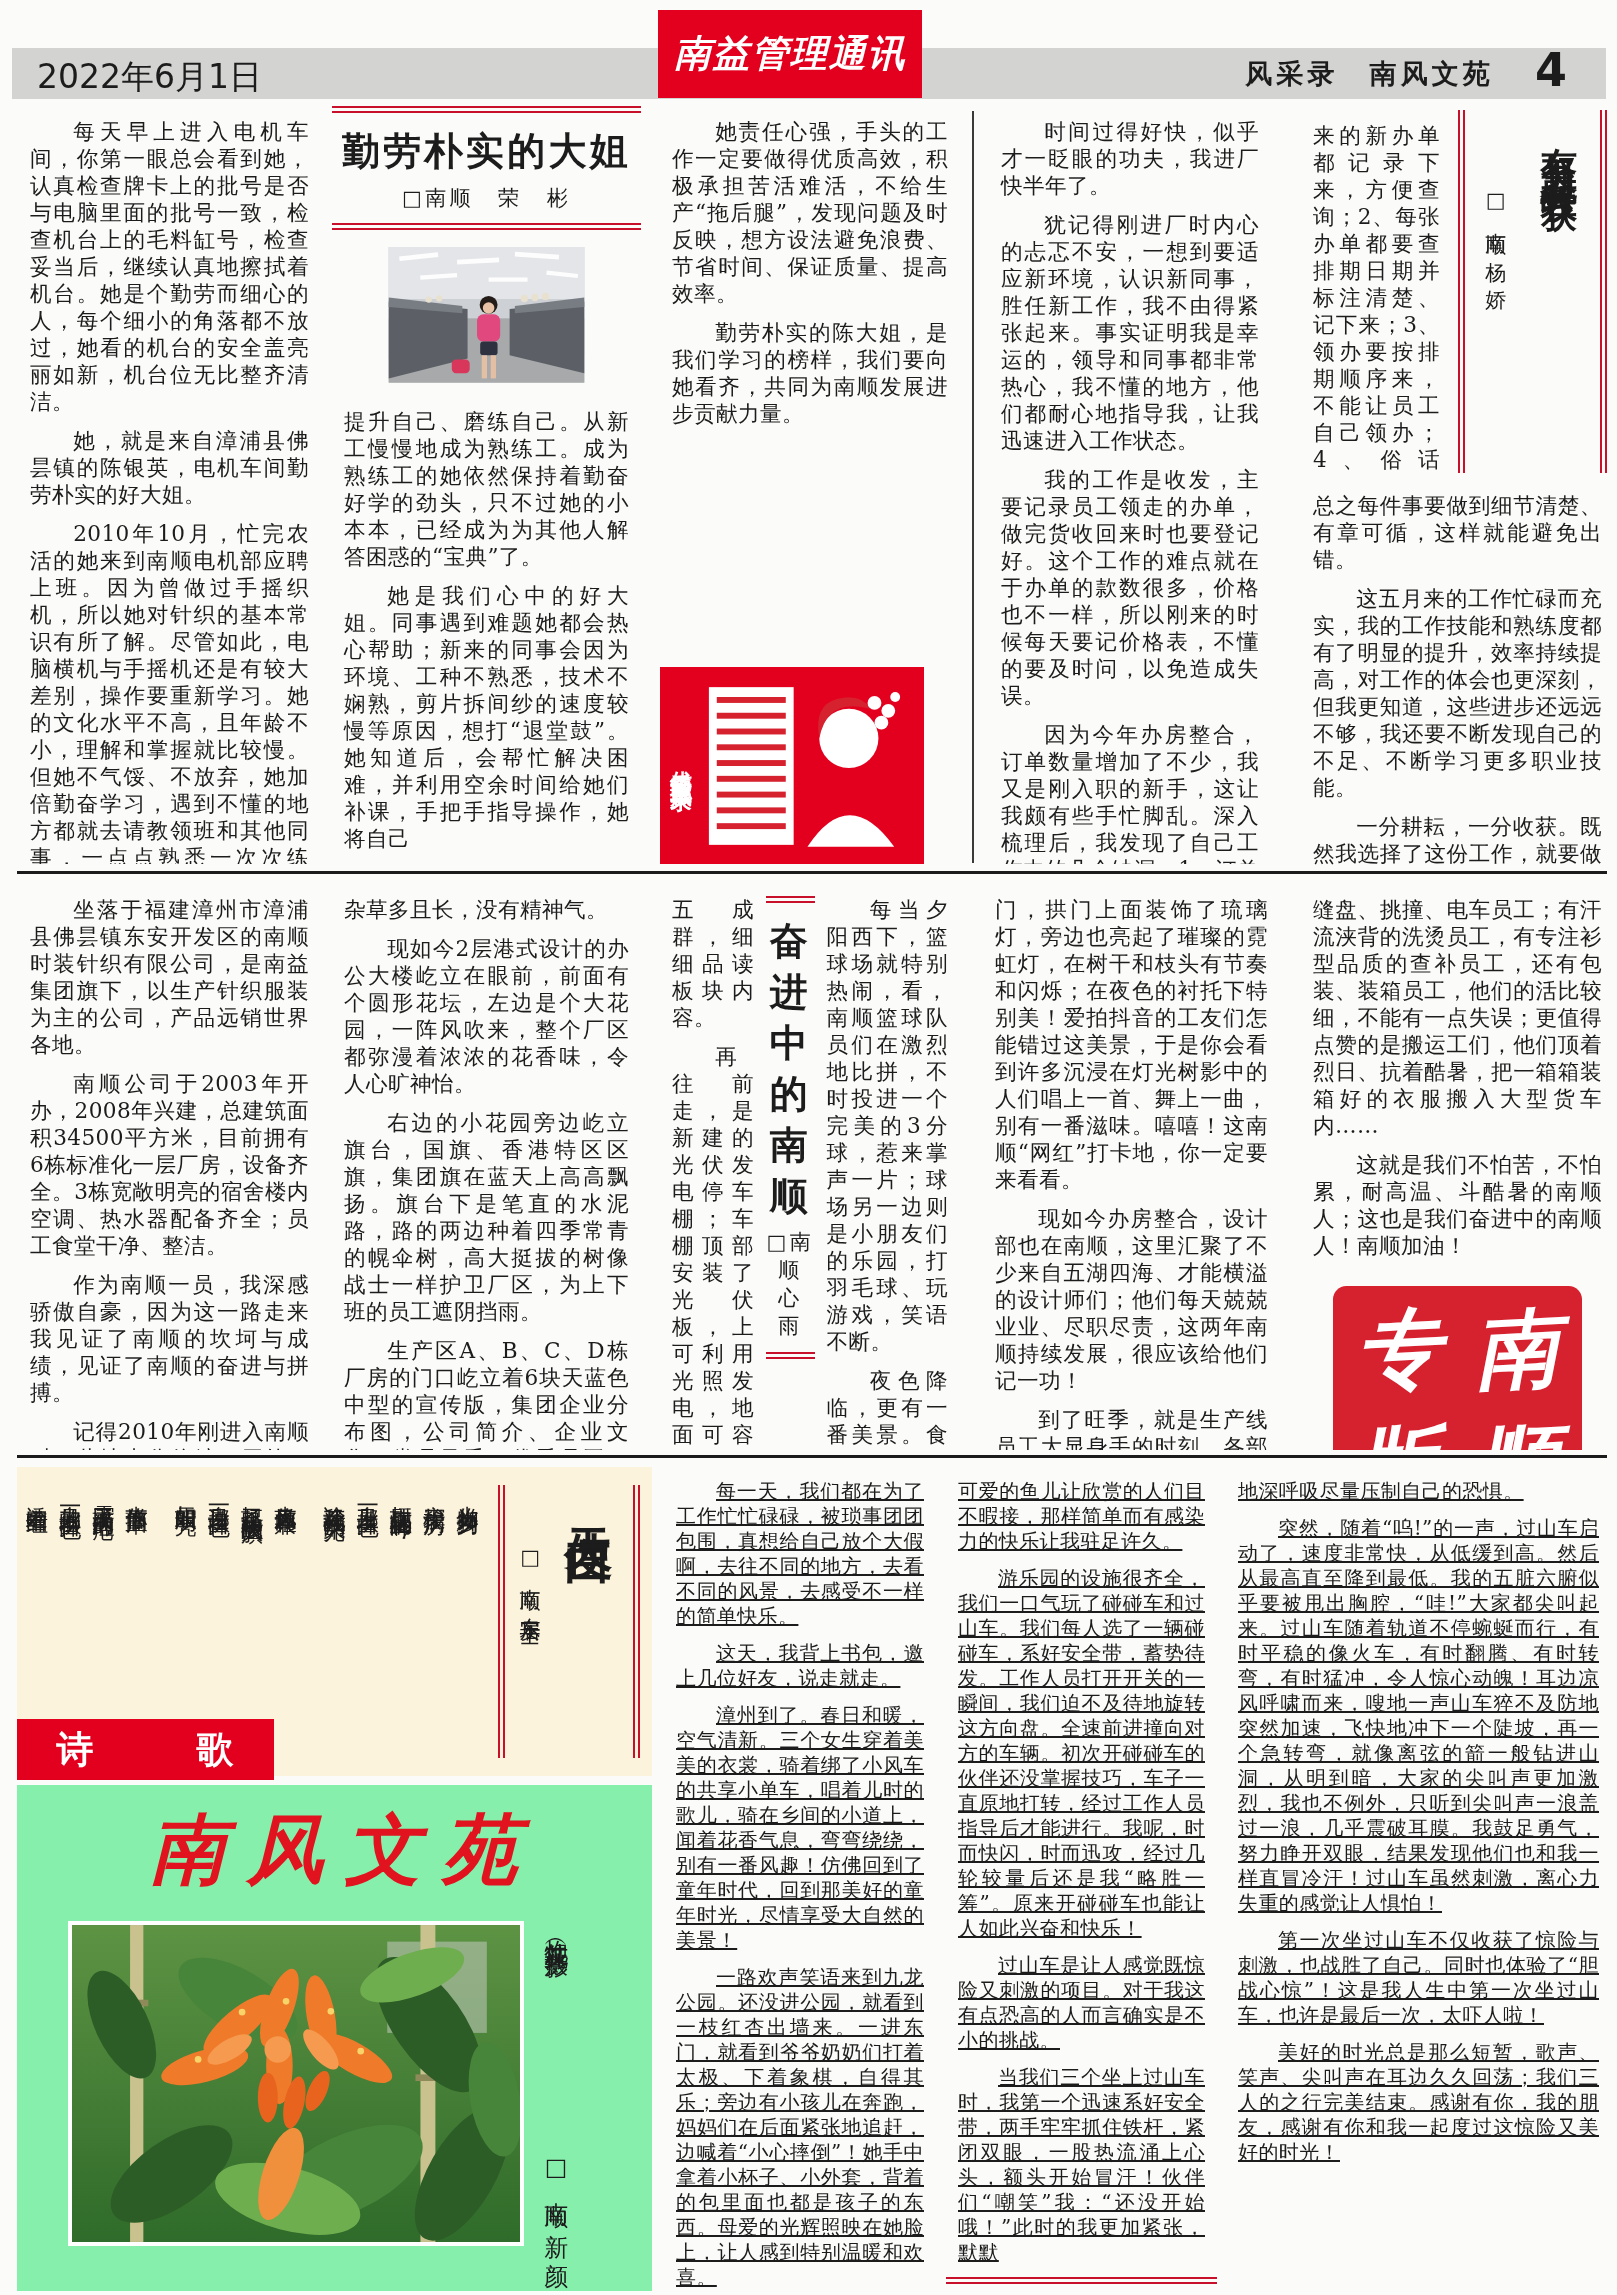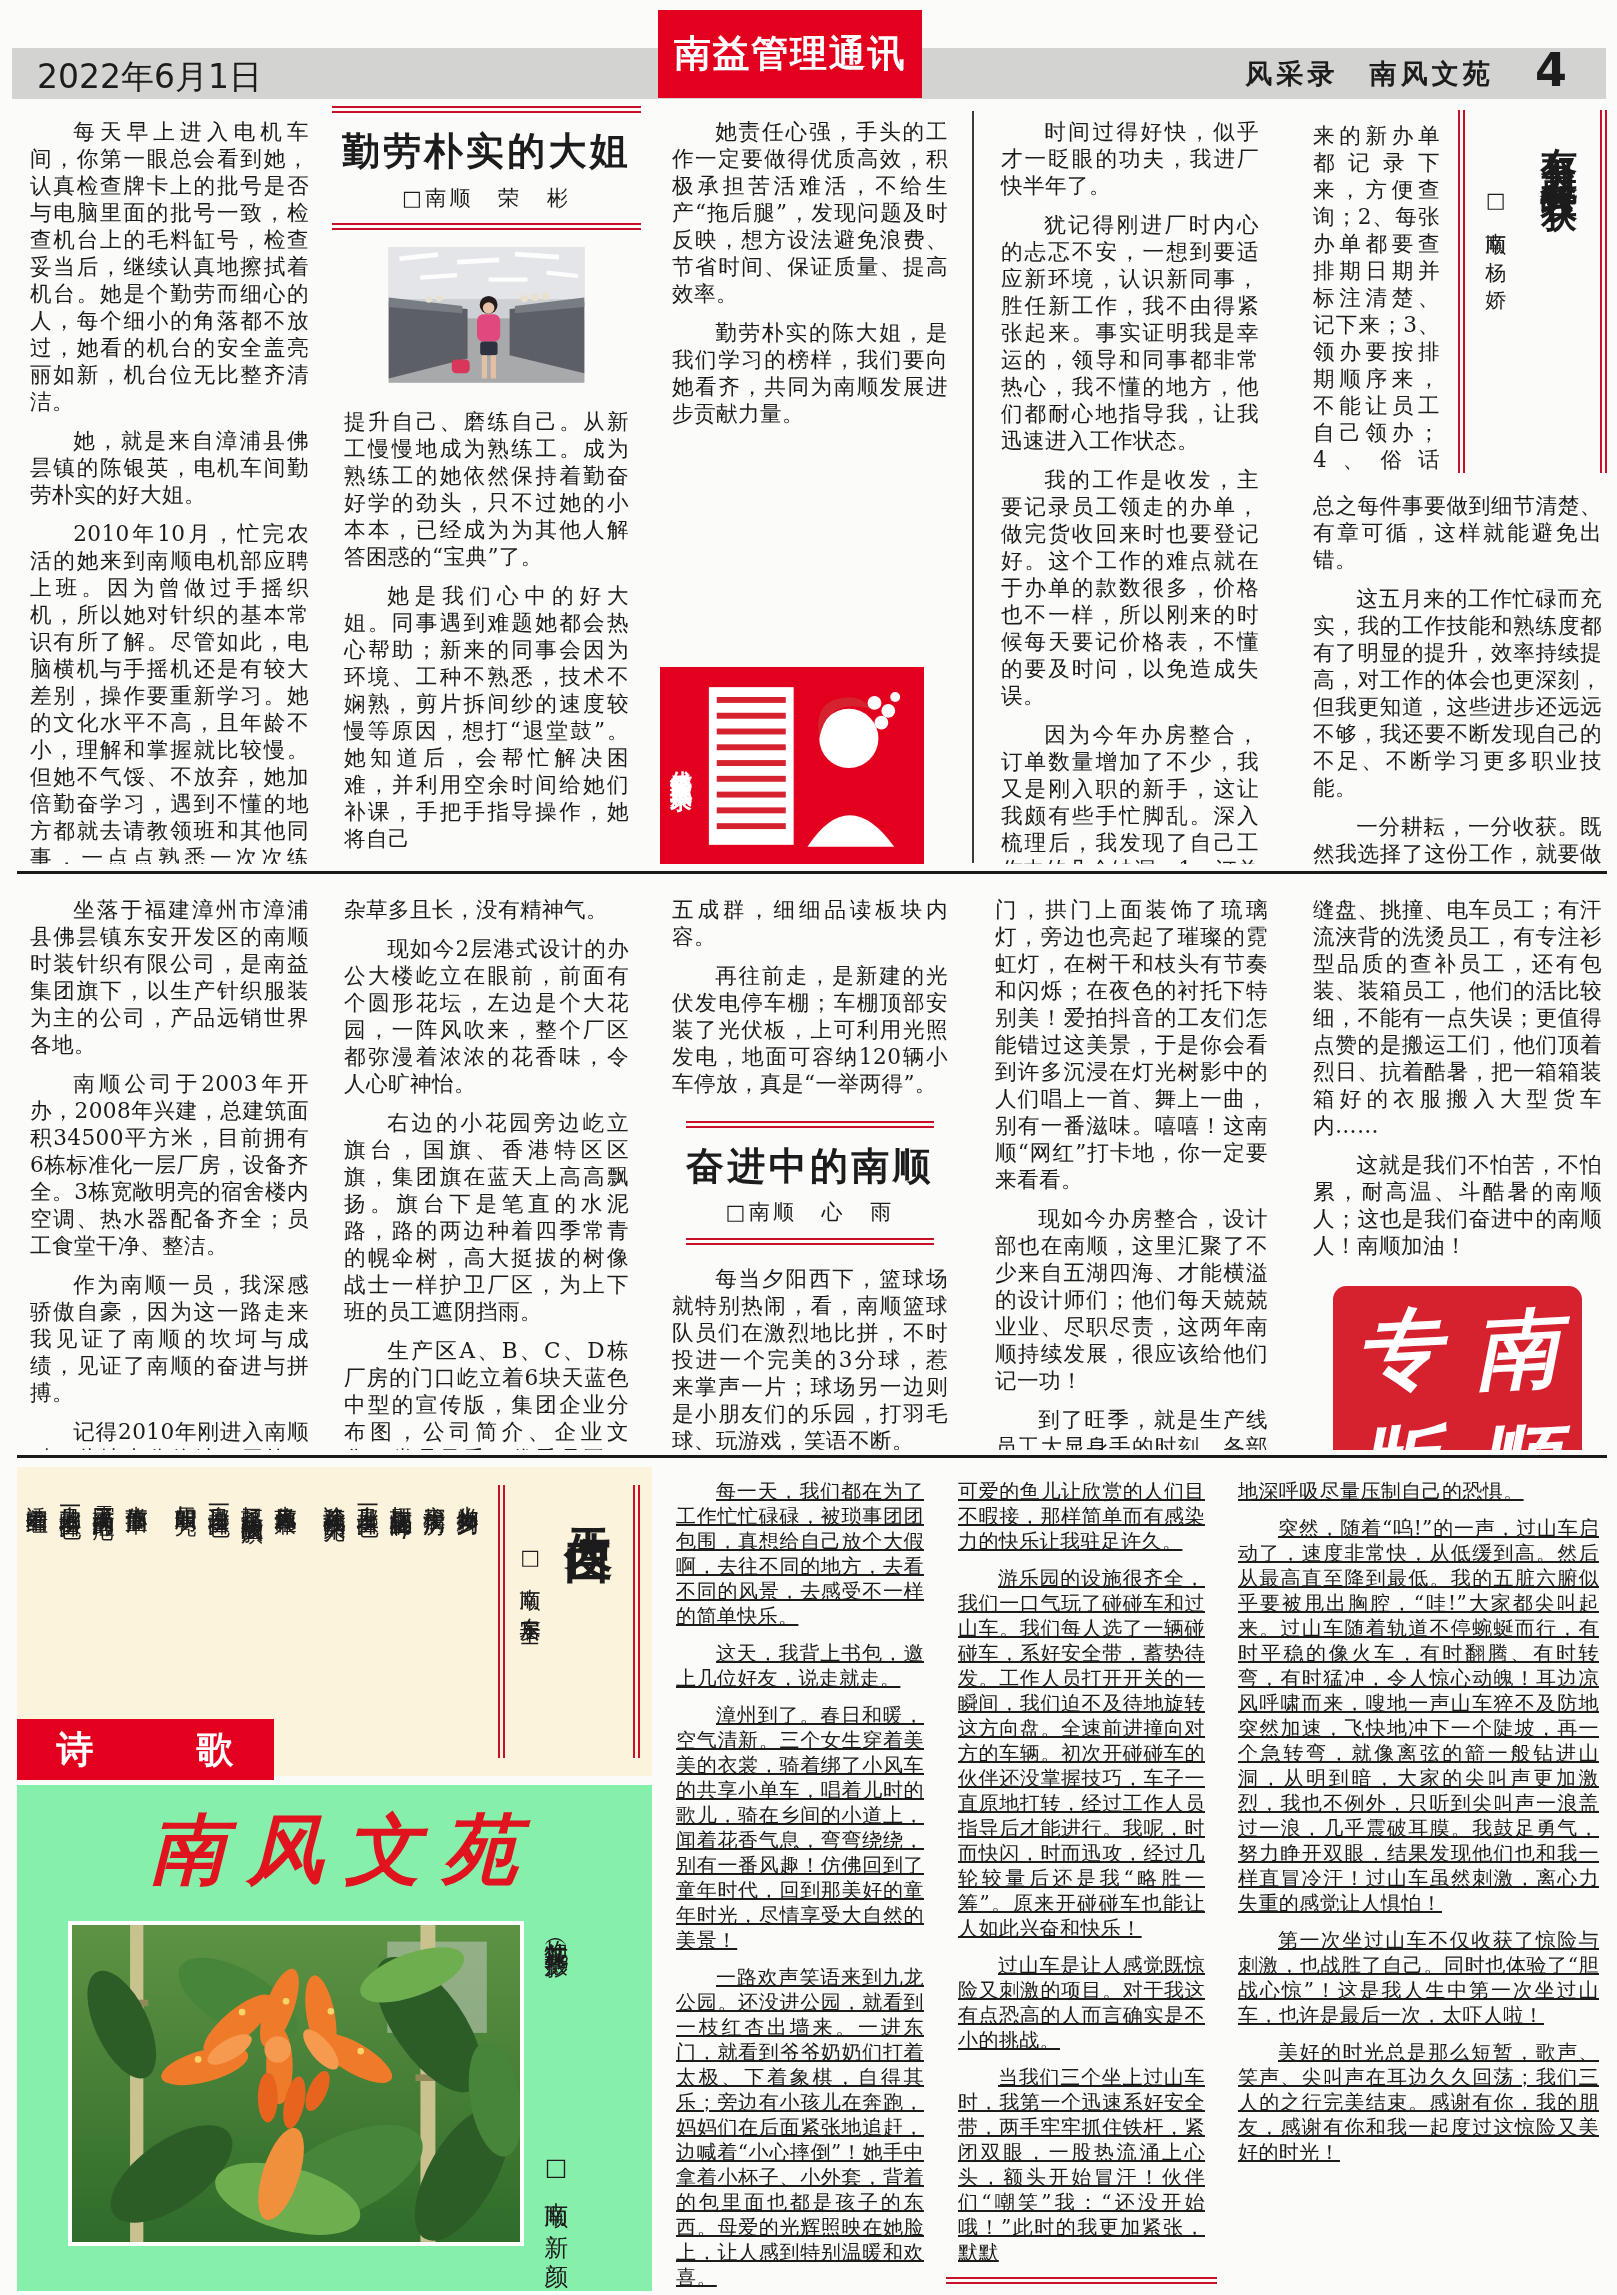--- a/index.html
+++ b/index.html
@@ -10,21 +10,21 @@
   }
   html,body{margin:0;padding:0;background:#e9e9e7;}
   #page{position:relative;width:1618px;height:2295px;background:var(--paper);
         font-family:"DejaVu Serif","Liberation Serif",serif;color:var(--ink);overflow:hidden;}
   
   .hdr-strip{position:absolute;left:11.6px;top:48px;width:1594px;height:51px;background:#d3d3d1;}
   .hdr-date{position:absolute;left:37px;top:55px;font-size:33px;font-weight:400;
             font-family:"DejaVu Sans","Liberation Sans",sans-serif;}
   .masthead{position:absolute;left:658px;top:10px;width:264px;height:88px;background:var(--bright-red);
             display:flex;align-items:center;justify-content:center;}
-  .masthead span{color:#fff;font-size:37px;font-weight:700;letter-spacing:1.7px;}
+  .masthead span{color:#fff;font-size:37px;font-weight:700;font-style:italic;letter-spacing:1.7px;}
   .hdr-sec{position:absolute;right:124px;top:56px;font-size:27px;font-weight:700;letter-spacing:4.1px;
            font-family:"DejaVu Sans","Liberation Sans",sans-serif;}
   .hdr-page{position:absolute;right:51px;top:43px;font-size:46px;font-weight:700;
             font-family:"DejaVu Sans","Liberation Sans",sans-serif;}
   
   .col{position:absolute;overflow:hidden;}
   .fp{margin:12px;text-align:justify;font-size:21.6px;line-height:27px;letter-spacing:0.4px;}
   .fp.ind{text-indent:2em;}
   .b3 .fp{font-size:20px;line-height:25px;text-decoration:underline;}
   .dr{border-top:7.5px double var(--red);height:0;}
@@ -49,21 +49,21 @@
                font-family:"DejaVu Sans","Liberation Sans",sans-serif;}
   .a2title .va{font-size:21px;padding-top:70px;letter-spacing:3.3px;}
   .a2tail{left:1301px;top:480px;width:313px;height:385px;}
   
   .badge{margin-top:auto;width:264px;height:197px;background:var(--bright-red);
          display:flex;align-items:center;padding:10px 6.6px;box-sizing:border-box;}
   .badge .vt{color:#fff;font-size:21.6px;font-weight:700;letter-spacing:2.5px;margin-right:5px;}
   
   .d1{left:18px;top:884px;width:303px;height:566px;}
   .d2{left:332px;top:884px;width:309px;height:566px;}
-  .d3{left:660px;top:884px;width:300px;height:566px;display:flex;flex-direction:column;align-items:center;}
+  .d3{left:660px;top:884px;width:300px;height:566px;display:flex;flex-direction:row;}
   .d3 .tblock{margin:11.6px 0 8.3px;}
   .d4{left:983px;top:884px;width:297px;height:566px;}
   .d5{left:1301px;top:884px;width:313px;height:566px;display:flex;flex-direction:column;}
   .stamp{margin:15px auto 0;width:249px;height:217px;background:#d6212f;border-radius:13.3px;
          display:grid;grid-template-columns:1fr 1fr;place-items:center;padding:6.6px;box-sizing:border-box;}
   .stamp span{color:#fff;font-size:85px;font-weight:900;font-style:italic;
               font-family:"DejaVu Sans","Liberation Sans",sans-serif;transform:rotate(-3deg);}
   
   .poem-block{position:absolute;left:16.6px;top:1467px;width:635px;height:309px;background:#fcf3dc;
               display:flex;flex-direction:row-reverse;padding:18px 11.6px;box-sizing:border-box;}

